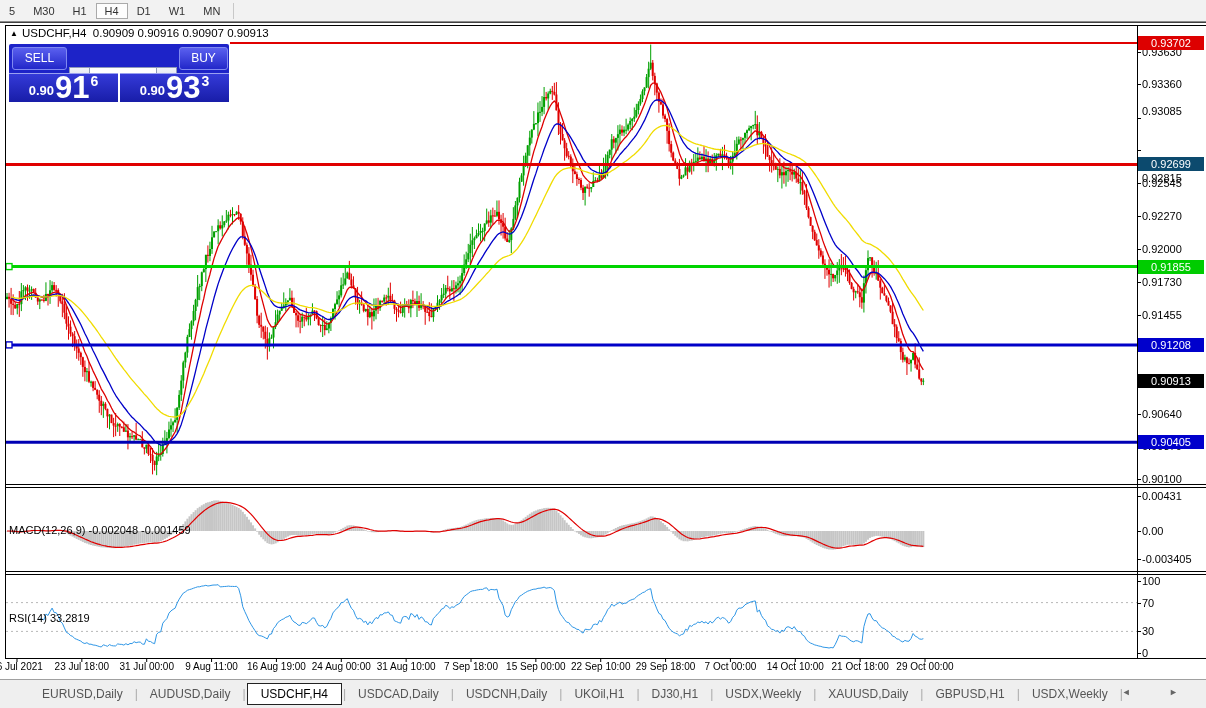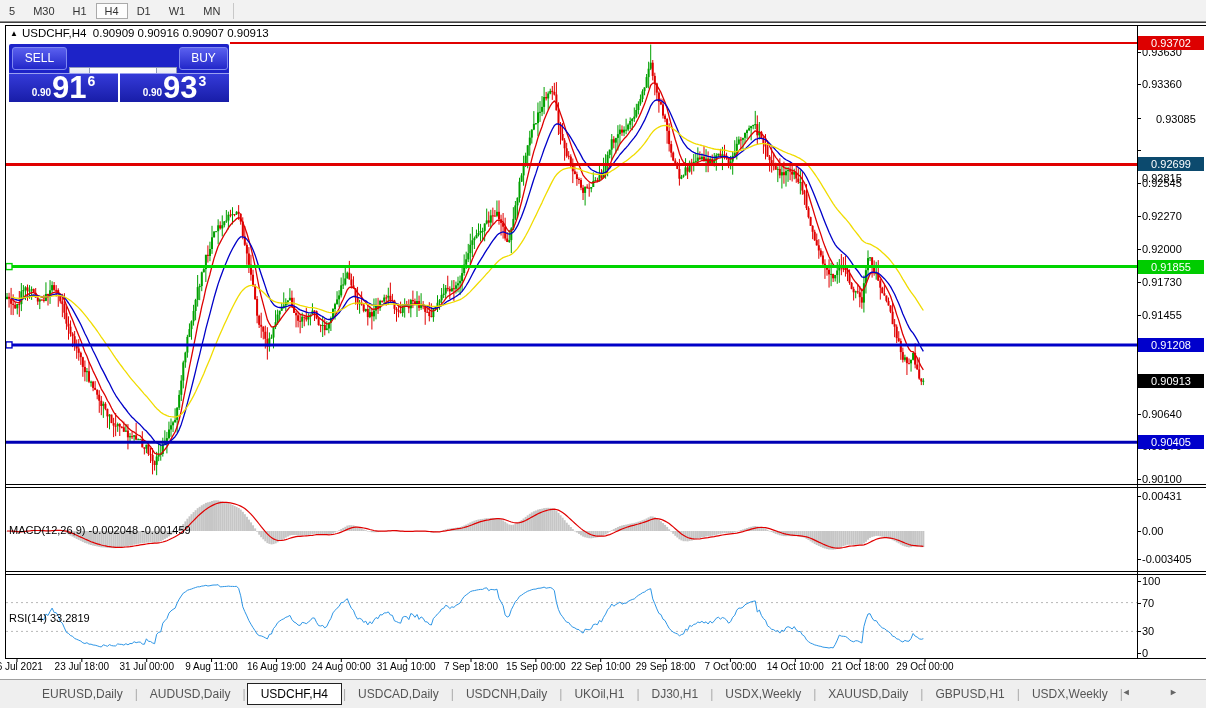--- a/index.html
+++ b/index.html
@@ -24,21 +24,21 @@
           background:linear-gradient(#5a60ef,#2227c9);border:1px solid #8089f0;border-radius:3px;cursor:pointer;}
   .tp-sell{left:3px;width:53px;} .tp-buy{left:170px;width:47px;}
   .tp-spin{position:absolute;left:60px;top:3px;width:108px;height:23px;display:flex;margin-top:20px;}
   .sp-btn{width:21px;height:23px;background:linear-gradient(#f2f4fa,#c7cddf);border:1px solid #8f9ab8;
           box-sizing:border-box;font-size:7px;color:#445;text-align:center;line-height:22px;cursor:pointer;}
   .sp-field{width:66px;height:23px;box-sizing:border-box;background:#fff;border-top:1px solid #8f9ab8;
             border-bottom:1px solid #8f9ab8;font-size:13px;color:#000;text-align:right;padding-right:6px;line-height:22px;}
   .tp-prices{position:absolute;left:0;top:29px;width:220px;height:29px;display:flex;gap:2px;background:#fff;}
   .tp-price{flex:1;background:linear-gradient(#343ad8,#181da8);display:flex;align-items:flex-end;
             justify-content:center;padding-bottom:1px;cursor:pointer;border-top:1px solid #9aa0f0;}
-  .pp-small{font-size:10px;font-weight:bold;margin:0 1px 3px 0;}
+  .pp-small{font-size:13px;font-weight:bold;margin:0 1px 3px 0;}
   .pp-big{font-size:31px;font-weight:bold;line-height:26px;}
   .pp-sup{font-size:14px;font-weight:bold;margin:0 0 12px 1px;}
   
   .ax-label{position:absolute;left:1142px;transform:translateY(-50%);font-size:11px;color:#000;z-index:2;white-space:nowrap;}
   .ax-badge{position:absolute;left:1138px;width:66px;height:14px;line-height:14px;text-align:center;
             font-size:11px;color:#fff;transform:translateY(-50%);z-index:3;}
   .ax-tick{position:absolute;left:1137px;width:4px;height:1px;background:#000;z-index:2;}
   .ind-label{position:absolute;left:9px;font-size:11px;color:#000;z-index:2;white-space:nowrap;margin-top:34px;}
   
   .date-label{position:absolute;top:638px;transform:translateX(-50%);font-size:10px;color:#000;white-space:nowrap;}
@@ -1496,21 +1496,21 @@
       </div>
     </div>
 
     <div class="ind-label" style="top:467px">MACD(12,26,9) -0.002048 -0.001459</div>
     <div class="ind-label" style="top:555px">RSI(14) 33.2819</div>
     <div id="axis-layer">
         <div class="ax-label" style="top: 28.7167px;">0.93630</div>
         <div class="ax-tick" style="top: 28.7167px;"></div>
         <div class="ax-label" style="top: 61.4044px;">0.93360</div>
         <div class="ax-tick" style="top: 61.4044px;"></div>
-        <div class="ax-label" style="top: 96px; margin-left: 14px;">0.93085</div>
+        <div class="ax-label" style="top: 88px;">0.93085</div>
         <div class="ax-tick" style="top: 94.6973px;"></div>
         <div class="ax-label" style="top: 127.385px; margin-top: 28px;">0.92815</div>
         <div class="ax-tick" style="top: 127.385px;"></div>
         <div class="ax-label" style="top: 160.073px;">0.92545</div>
         <div class="ax-tick" style="top: 160.073px;"></div>
         <div class="ax-label" style="top: 193.366px;">0.92270</div>
         <div class="ax-tick" style="top: 193.366px;"></div>
         <div class="ax-label" style="top: 226.053px;">0.92000</div>
         <div class="ax-tick" style="top: 226.053px;"></div>
         <div class="ax-label" style="top: 258.741px;">0.91730</div>

